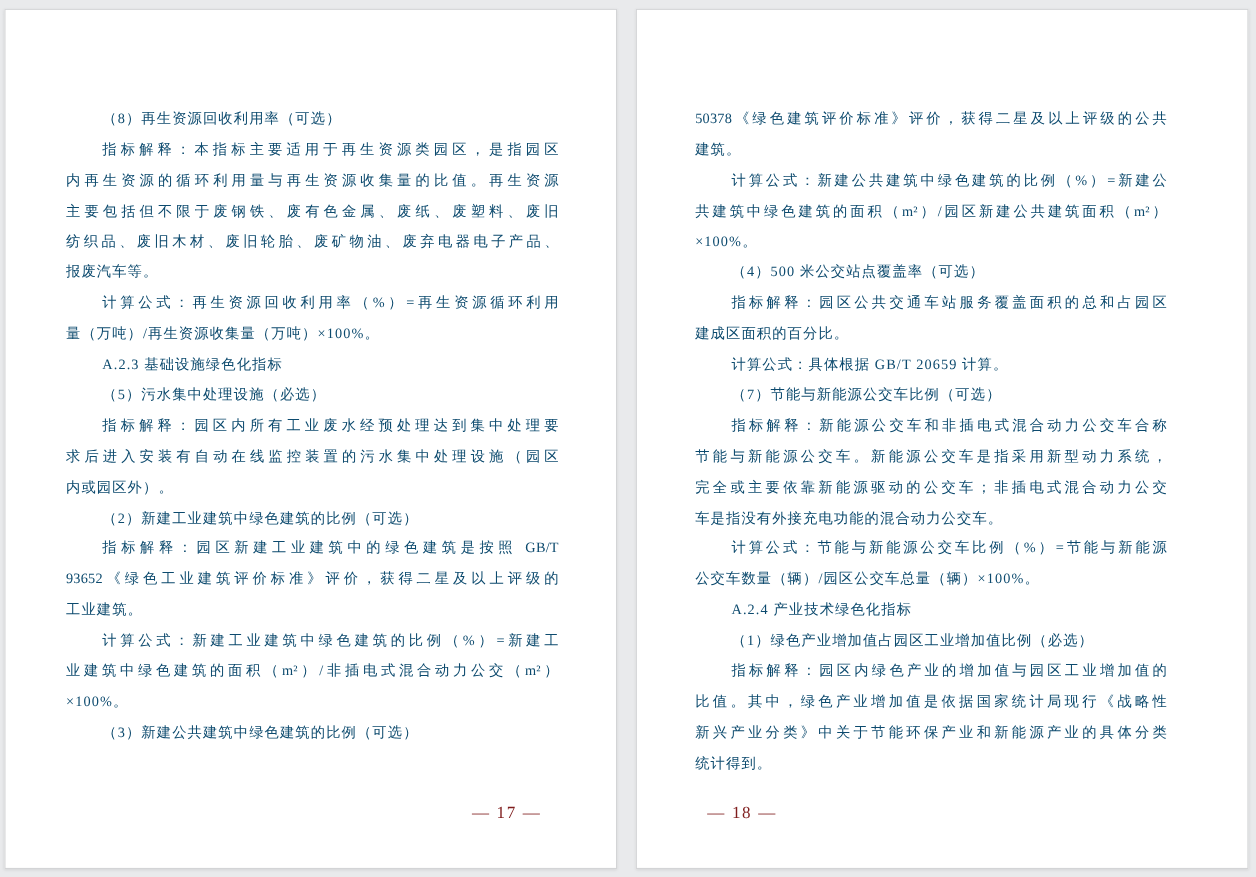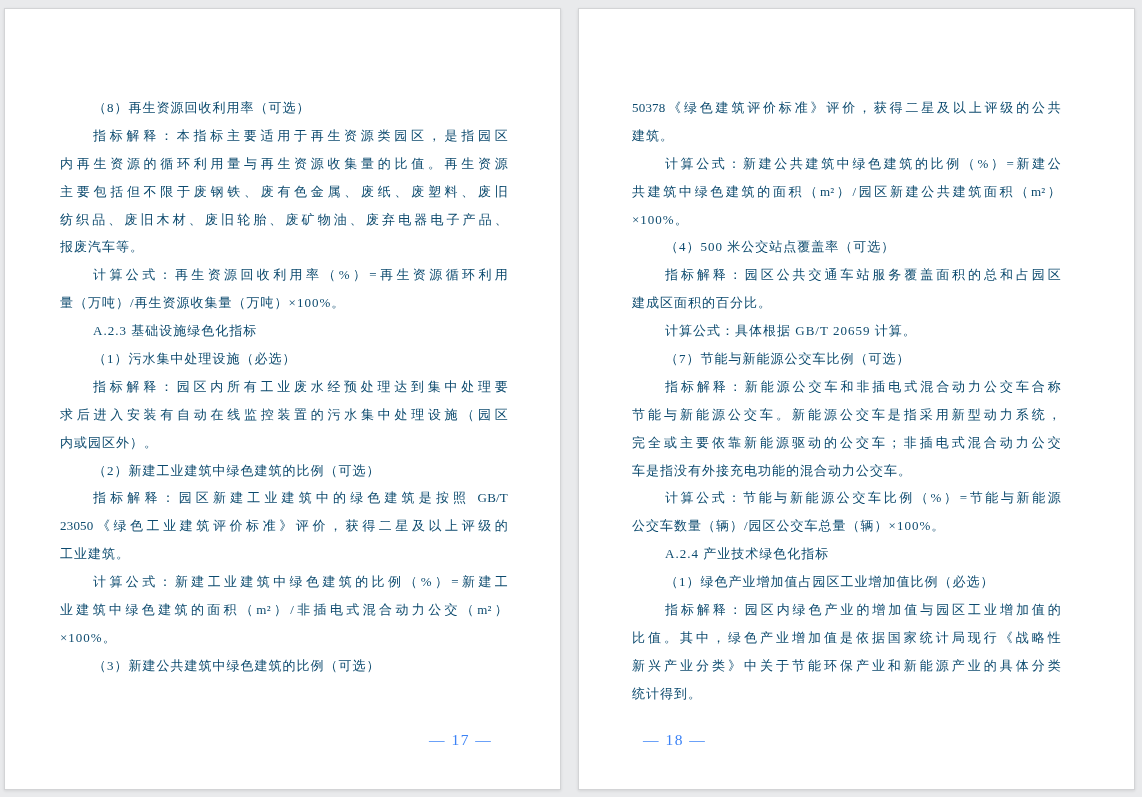--- a/index.html
+++ b/index.html
@@ -56,48 +56,48 @@
   }
   .line.ind { padding-left: 33px; }
   .line.j.ind { width: auto; }
 
   .pagenum {
     position: absolute;
     top: 721px;
     font-size: 15.5px;
     line-height: 20px;
     letter-spacing: 1.5px;
-    color: #3b82f6;
+    color: #7f1d1d;
   }
   .pagenum-inner-right { left: 424px; }
   .pagenum-inner-left  { left: 64px; }
 </style>
 </head>
 <body>
 
 <div class="canvas">
 
   <div class="page page-left">
     <div class="textblock">
         <div class="line ind">（8）再生资源回收利用率（可选）</div>
         <div class="line j ind">指标解释：本指标主要适用于再生资源类园区，是指园区</div>
         <div class="line j">内再生资源的循环利用量与再生资源收集量的比值。再生资源</div>
         <div class="line j">主要包括但不限于废钢铁、废有色金属、废纸、废塑料、废旧</div>
         <div class="line j">纺织品、废旧木材、废旧轮胎、废矿物油、废弃电器电子产品、</div>
         <div class="line">报废汽车等。</div>
         <div class="line j ind">计算公式：再生资源回收利用率（%）=再生资源循环利用</div>
         <div class="line">量（万吨）/再生资源收集量（万吨）×100%。</div>
         <div class="line ind">A.2.3 基础设施绿色化指标</div>
-        <div class="line ind">（1）污水集中处理设施（必选）</div>
+        <div class="line ind">（5）污水集中处理设施（必选）</div>
         <div class="line j ind">指标解释：园区内所有工业废水经预处理达到集中处理要</div>
         <div class="line j">求后进入安装有自动在线监控装置的污水集中处理设施（园区</div>
         <div class="line">内或园区外）。</div>
         <div class="line ind">（2）新建工业建筑中绿色建筑的比例（可选）</div>
         <div class="line j ind">指标解释：园区新建工业建筑中的绿色建筑是按照 GB/T</div>
-        <div class="line j">23050《绿色工业建筑评价标准》评价，获得二星及以上评级的</div>
+        <div class="line j">93652《绿色工业建筑评价标准》评价，获得二星及以上评级的</div>
         <div class="line">工业建筑。</div>
         <div class="line j ind">计算公式：新建工业建筑中绿色建筑的比例（%）=新建工</div>
         <div class="line j">业建筑中绿色建筑的面积（m²）/非插电式混合动力公交（m²）</div>
         <div class="line">×100%。</div>
         <div class="line ind">（3）新建公共建筑中绿色建筑的比例（可选）</div>
       </div>
     <div class="pagenum pagenum-inner-right">— 17 —</div>
   </div>
 
   <div class="page page-right">

